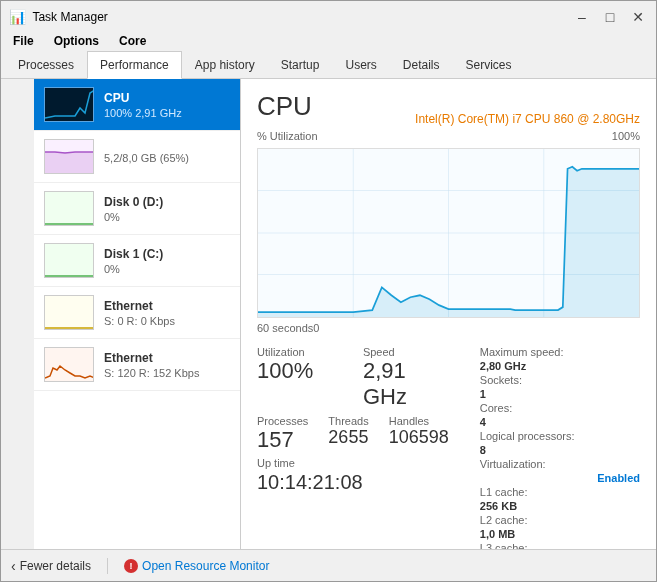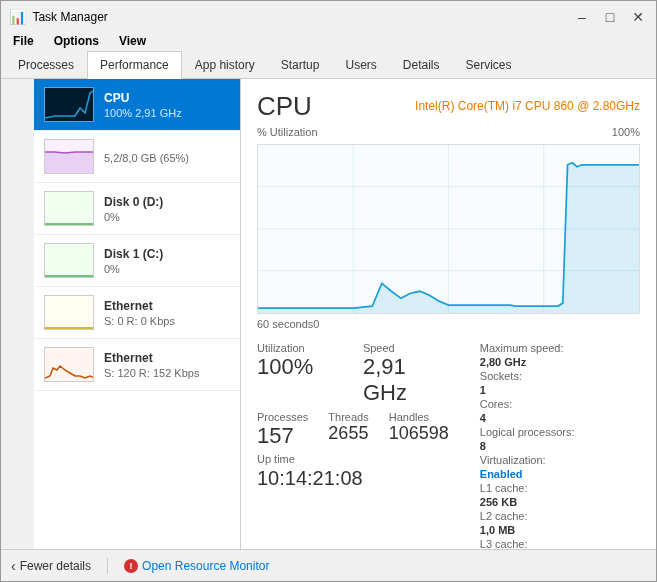--- a/index.html
+++ b/index.html
@@ -146,21 +146,21 @@
     }
     .detail-title {
       font-size: 26px;
       font-weight: 300;
       color: #333;
     }
     .detail-cpu-name {
       font-size: 12px;
       color: #e87b00;
       text-align: right;
-      margin-top: 8px;
+      margin-top: 21px;
     }
     .graph-label {
       font-size: 11px;
       color: #666;
       margin-bottom: 6px;
       display: flex;
       justify-content: space-between;
     }
     .graph-container {
       border: 1px solid #ddd;
@@ -266,21 +266,21 @@
     <div class="window-controls">
       <div class="win-btn">–</div>
       <div class="win-btn">□</div>
       <div class="win-btn">✕</div>
     </div>
   </div>
 
   <div class="menu-bar">
     <span class="menu-item">File</span>
     <span class="menu-item">Options</span>
-    <span class="menu-item">View</span>
+    <span class="menu-item">Core</span>
   </div>
 
   <div class="tabs">
     <div class="tab"><span>Processes</span></div>
     <div class="tab active"><span>Performance</span></div>
     <div class="tab"><span>App history</span></div>
     <div class="tab"><span>Startup</span></div>
     <div class="tab"><span>Users</span></div>
     <div class="tab"><span>Details</span></div>
     <div class="tab"><span>Services</span></div>
@@ -429,21 +429,21 @@
         <div class="stats-right">
           <span class="stat-key">Maximum speed:</span>
           <span class="stat-val">2,80 GHz</span>
           <span class="stat-key">Sockets:</span>
           <span class="stat-val">1</span>
           <span class="stat-key">Cores:</span>
           <span class="stat-val">4</span>
           <span class="stat-key">Logical processors:</span>
           <span class="stat-val">8</span>
           <span class="stat-key">Virtualization:</span>
-          <span class="stat-val" style="color:#0078d4; font-weight:700;">Enabled</span>
+          <span class="stat-val" style="color:#0078d4; font-weight:700;text-align:right;">Enabled</span>
           <span class="stat-key">L1 cache:</span>
           <span class="stat-val">256 KB</span>
           <span class="stat-key">L2 cache:</span>
           <span class="stat-val">1,0 MB</span>
           <span class="stat-key">L3 cache:</span>
           <span class="stat-val">8,0 MB</span>
         </div>
       </div>
     </div>
   </div>

